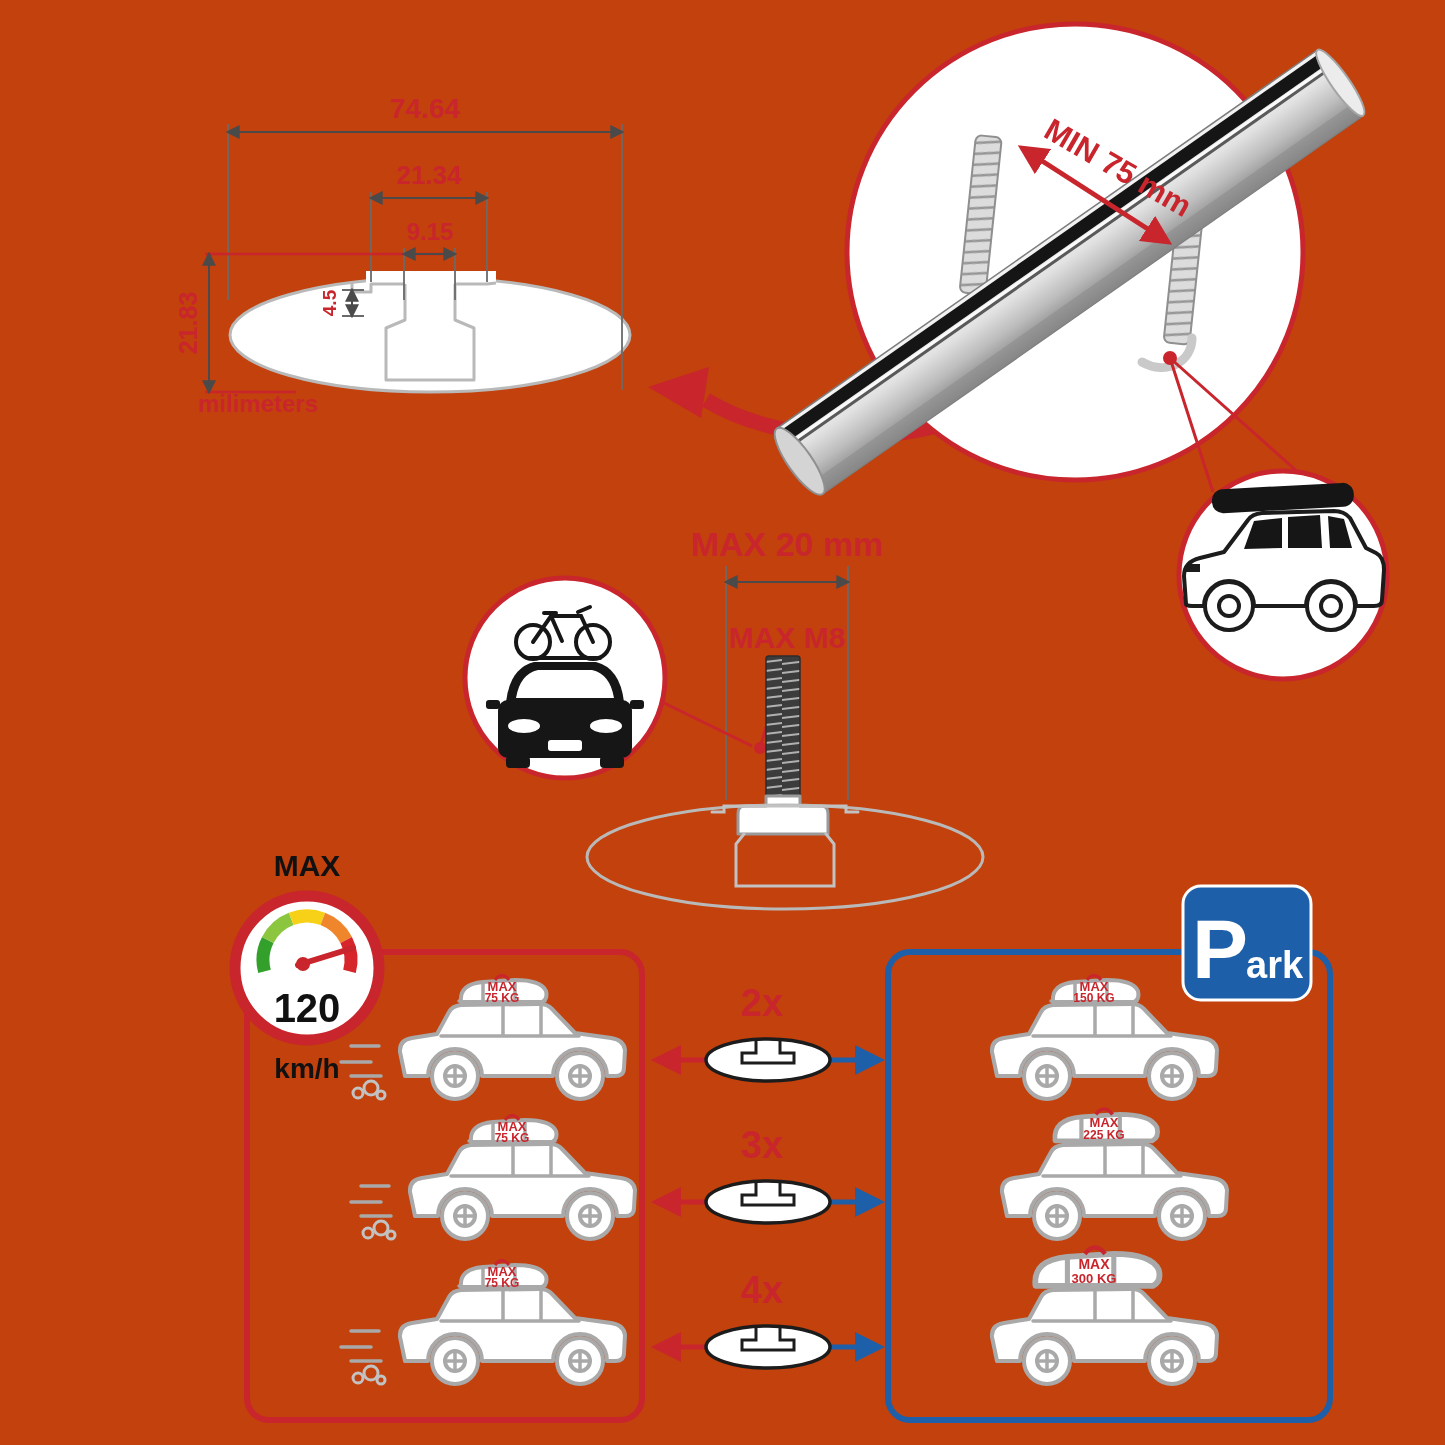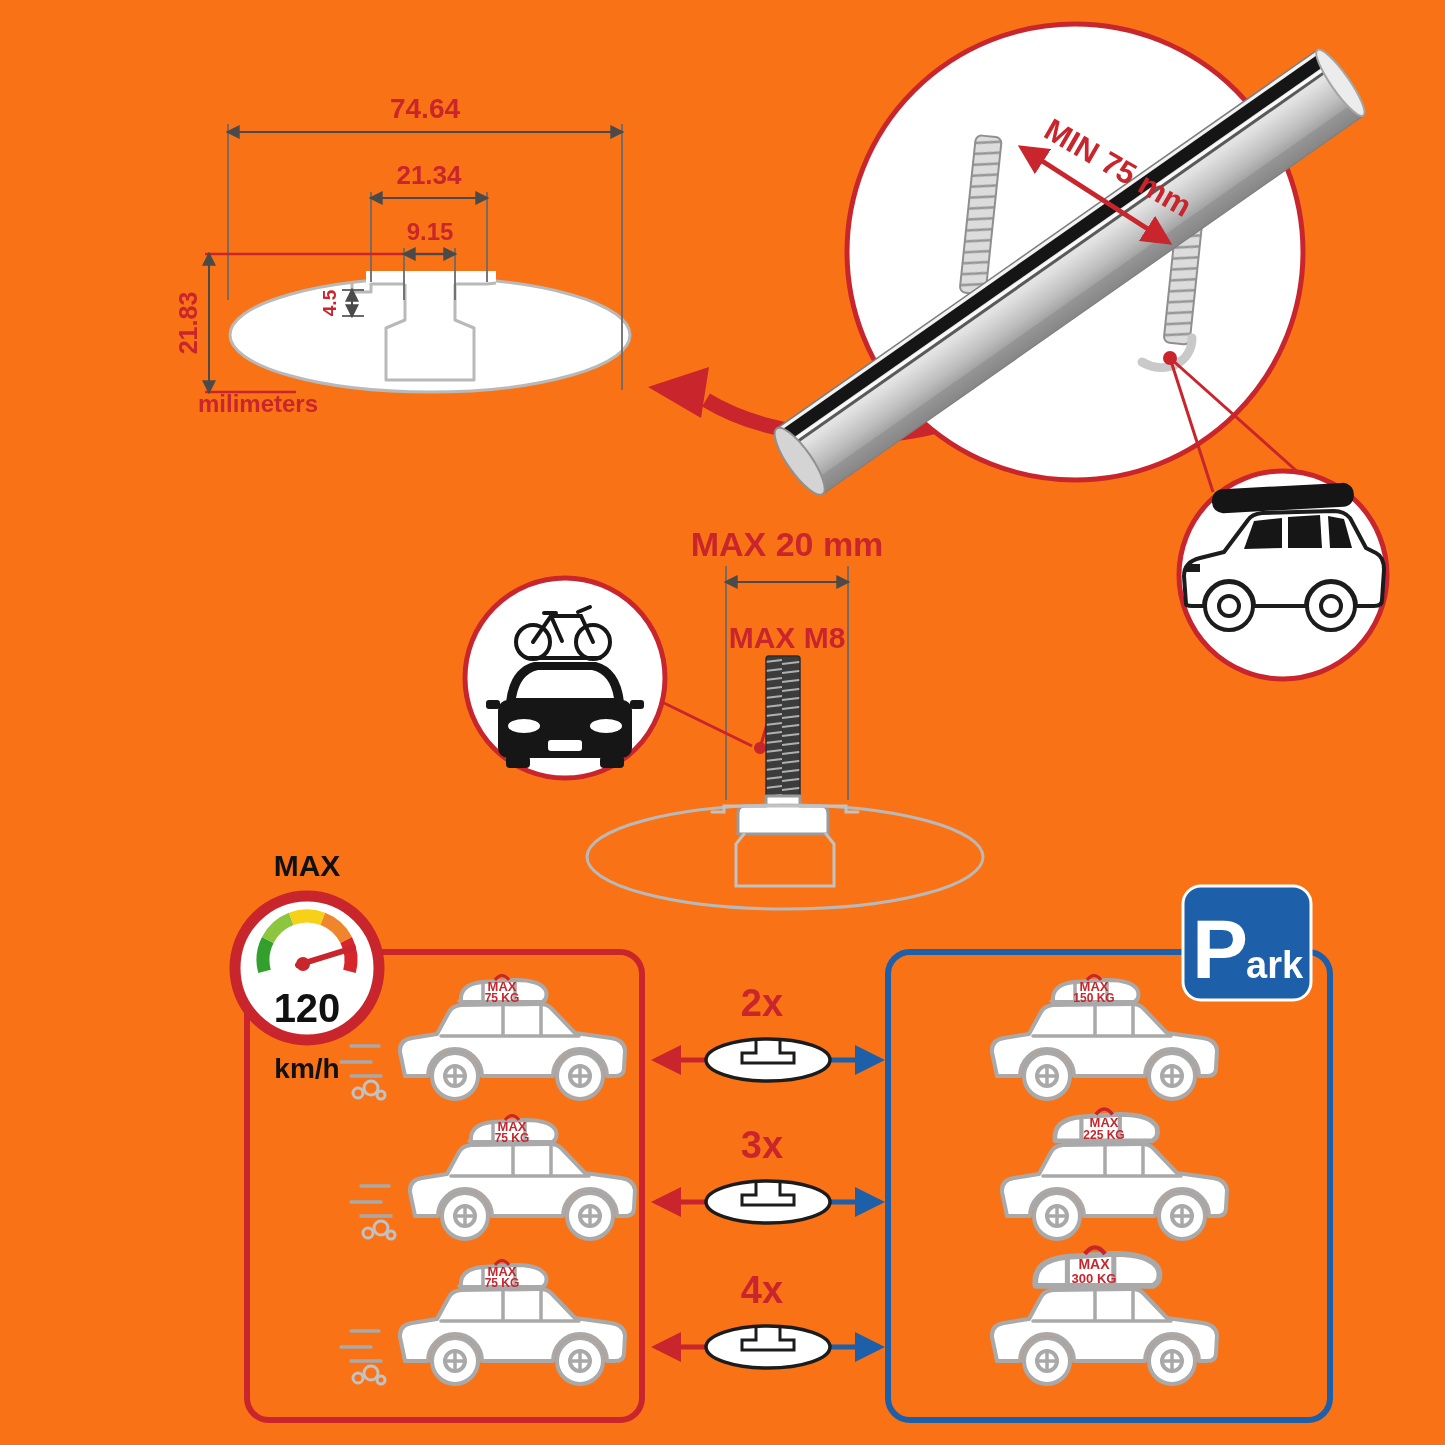--- a/index.html
+++ b/index.html
@@ -1,16 +1,16 @@
 <!DOCTYPE html>
 <html><head>
 <meta charset="utf-8">
 <style>
   html,body{margin:0;padding:0;background:#ffffff;}
-  .canvas{position:relative;width:1445px;height:1445px;background:#f97316;overflow:hidden;}
+  .canvas{position:relative;width:1445px;height:1445px;background:#c2410c;overflow:hidden;}
   svg text{font-family:"Liberation Sans",sans-serif;}
   .tr{fill:#c9252c;font-weight:700;}
   .tb{fill:#111111;font-weight:700;}
   .tw{fill:#ffffff;font-weight:700;}
   .dim{stroke:#4a4a4a;stroke-width:2;fill:none;}
   .ext{stroke:#6a6a6a;stroke-width:1.8;fill:none;}
   .redln{stroke:#c9252c;stroke-width:2.5;fill:none;}
   .redld{stroke:#c9252c;stroke-width:3;fill:none;}
   .redthick{stroke:#c9252c;stroke-width:5;fill:none;}
   .bluethick{stroke:#1d5fa9;stroke-width:5;fill:none;}

